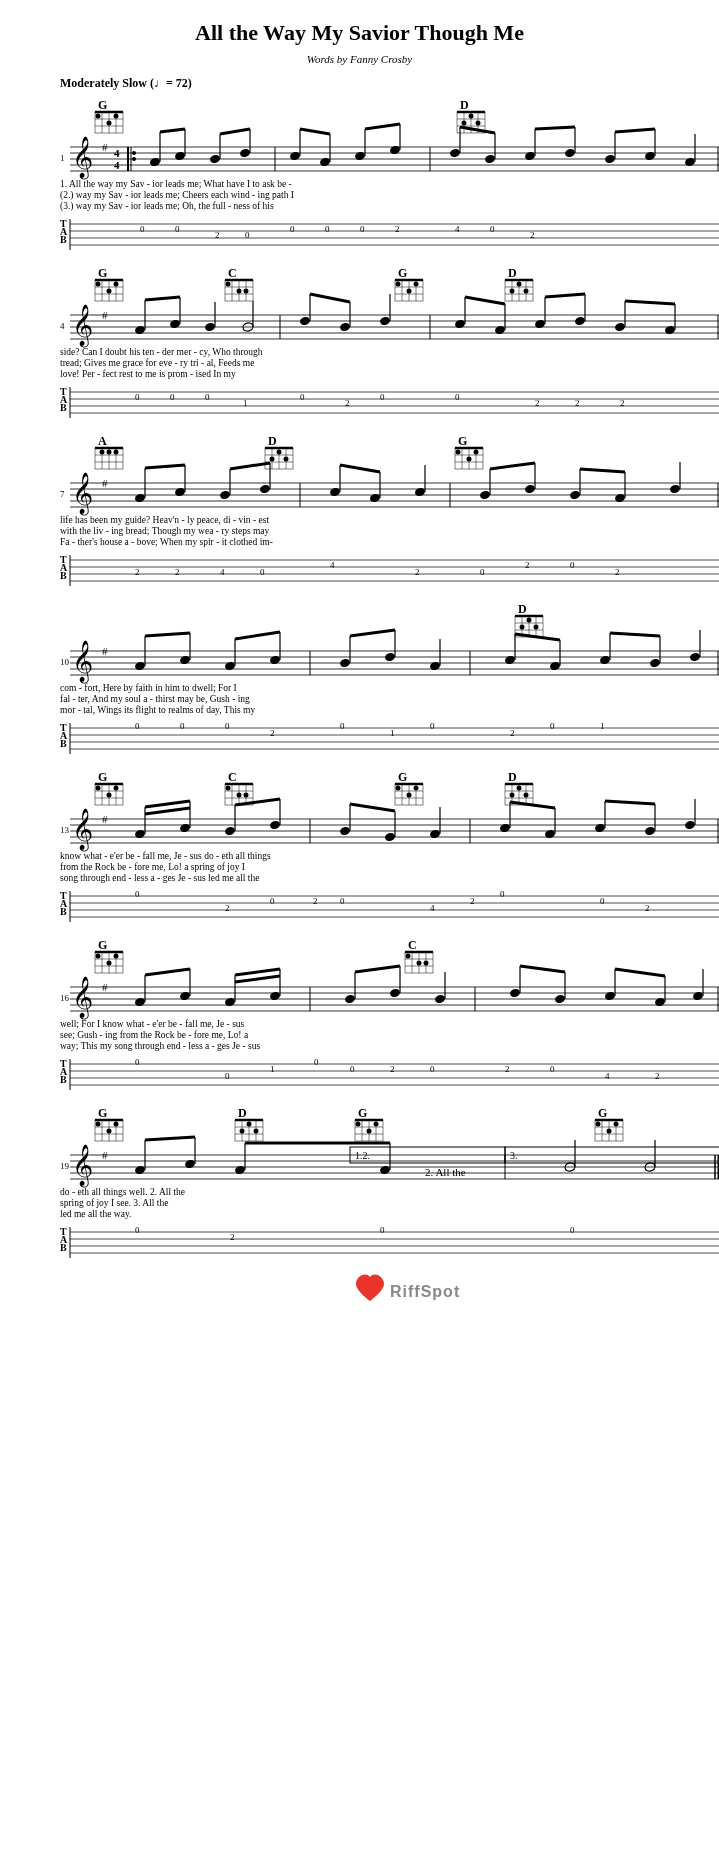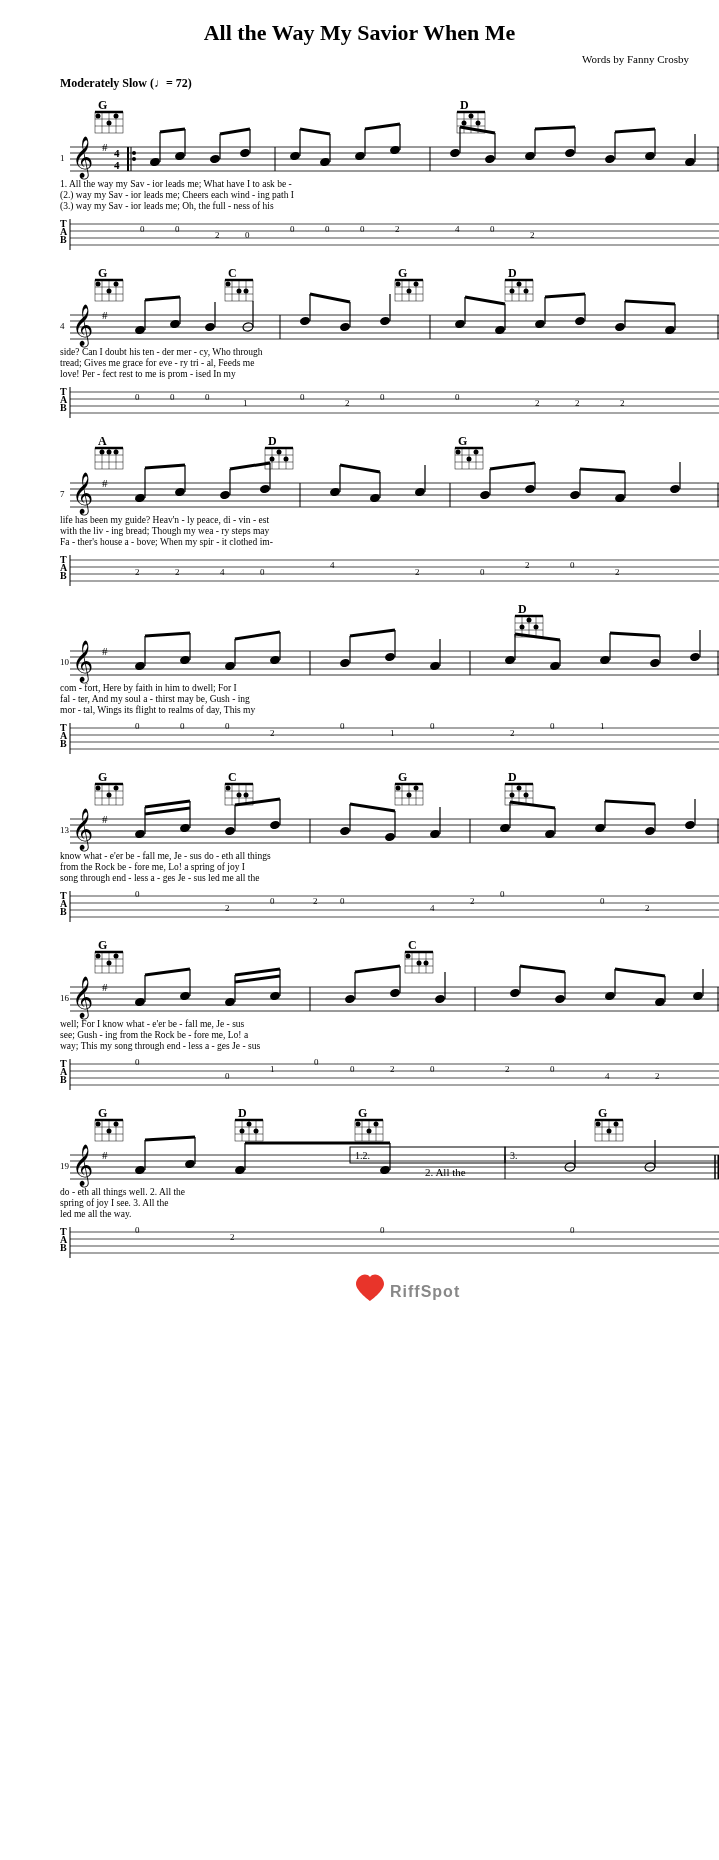--- a/index.html
+++ b/index.html
@@ -21,39 +21,40 @@
 
     .title {
       text-align: center;
       font-size: 22px;
       font-weight: bold;
       margin-bottom: 6px;
       font-family: 'Times New Roman', Times, serif;
     }
 
     .credits {
-      text-align: right;
+      text-align: center;
       font-size: 11px;
       line-height: 1.4;
       margin-bottom: 2px;
+      font-style: italic;
       font-family: 'Times New Roman', Times, serif;
     }
 
     
     .score-svg {
       width: 719px;
       display: block;
     }
   </style>
 </head>
 <body>
 
 <div class="page">
 
-  <div class="title">All the Way My Savior When Me</div>
+  <div class="title">All the Way My Savior Though Me</div>
 
   <div class="credits">
     <div>Words by Fanny Crosby</div>
   </div>
 
   <svg class="score-svg" viewBox="0 0 719 1780" height="1780" xmlns="http://www.w3.org/2000/svg" style="font-family: 'Times New Roman', serif;">
 
     <text x="30" y="18" font-size="12" font-weight="bold" font-family="Times New Roman, serif">Moderately Slow (♩= 72)</text>
 
     <text x="68" y="40" font-size="12" font-weight="bold" font-family="Times New Roman, serif">G</text>

